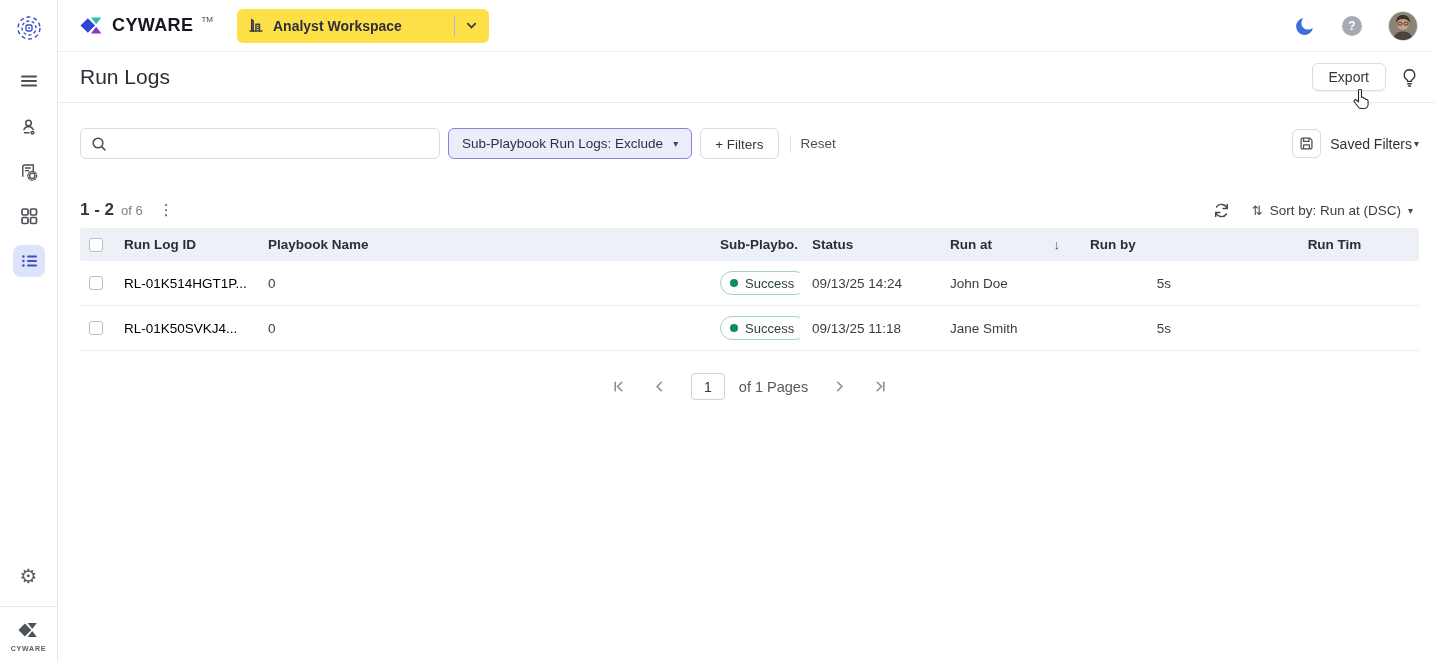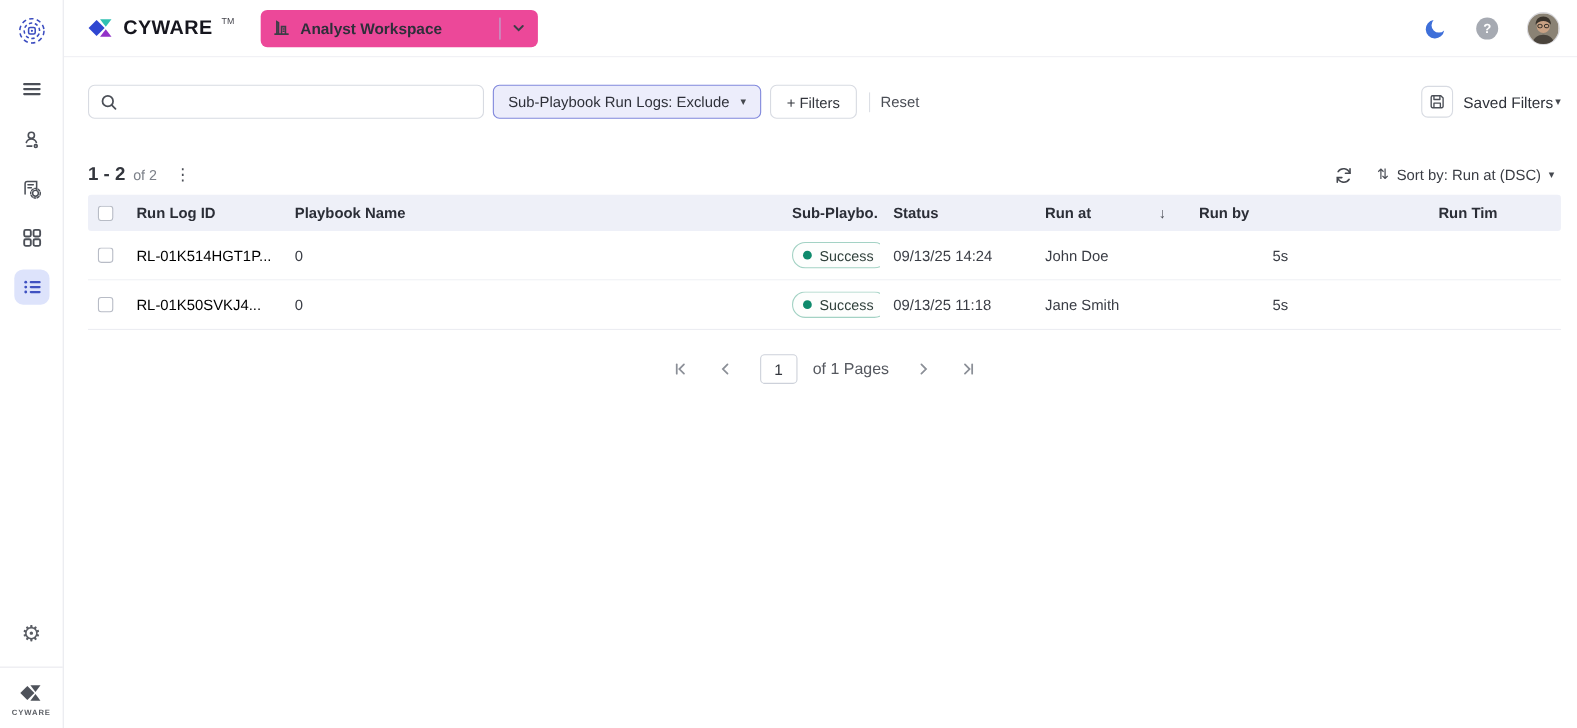--- a/index.html
+++ b/index.html
@@ -20,21 +20,21 @@
   .sb-gear{width:32px;height:32px;display:flex;align-items:center;justify-content:center; margin-bottom:14px; font-size:20px; color:#5a5d64; cursor:pointer;}
   .sb-divider{width:100%; border-top:1px solid #e8e9ee;}
   .sb-brand{padding:12px 0 10px; display:flex; flex-direction:column; align-items:center; gap:4px;}
   .sb-brand-text{font-size:7px; letter-spacing:.8px; font-weight:700; color:#5b5e64;}
   
   .main{margin-left:58px; position:relative; height:662px;}
   .topbar{height:52px; display:flex; align-items:center; padding:0 16px 0 22px; border-bottom:1px solid #f0f0f4; background:#fff;}
   .brand{display:flex; align-items:flex-start; gap:7px;}
   .brand-text{font-size:18px; font-weight:800; letter-spacing:.4px; color:#16161e; line-height:25px;}
   .brand-tm{font-size:8px; color:#44444c; margin-left:1px; vertical-align:top; line-height:14px;}
-  .ws-pill{margin-left:24px; width:252px; height:34px; background:#ec4899; border-radius:6px;
+  .ws-pill{margin-left:24px; width:252px; height:34px; background:#fde047; border-radius:6px;
     display:flex; align-items:center; padding:0 10px; cursor:pointer;}
   .ws-label{margin-left:9px; font-size:14px; font-weight:600; color:#2e2f3a;}
   .ws-divider{margin-left:auto; width:1px; height:20px; background:#b4b5d6;}
   .ws-chevron{margin-left:9px; display:flex;}
   .topbar-right{margin-left:auto; display:flex; align-items:center; gap:26px;}
   .icon-btn{background:none; border:none; cursor:pointer; display:flex; align-items:center; justify-content:center; padding:0;}
   .help-circle{width:20px;height:20px;border-radius:50%;background:#a6aab2;color:#fff;font-weight:700;
     font-size:12px;display:flex;align-items:center;justify-content:center;}
   .avatar{width:30px;height:30px;border-radius:50%;overflow:hidden;border:1px solid #d8d8dd;cursor:pointer;}
   
@@ -202,20 +202,37 @@
           <circle cx="14" cy="12" r="6" fill="#c9a183"></circle>
           <path d="M7 10.5c0-5 3-7.5 7-7.5s7 2.5 7 7.5c-2-2.5-4-3.5-7-3.5s-5 1-7 3.5z" fill="#3a332b"></path>
           <path d="M4 28c1-6 5-8.5 10-8.5S23 22 24 28z" fill="#4a443c"></path>
           <rect x="9" y="10.2" width="4" height="3" rx="1.4" fill="none" stroke="#2e2a24" stroke-width="0.9"></rect>
           <rect x="15" y="10.2" width="4" height="3" rx="1.4" fill="none" stroke="#2e2a24" stroke-width="0.9"></rect>
         </svg>
       </div>
     </div>
   </header>
 
+  <div class="page-header">
+    <h1 class="page-title">Run Logs</h1>
+    <div class="ph-right">
+      <button class="export-btn">Export</button>
+      <button class="icon-btn">
+        <svg width="17" height="19" viewBox="0 0 18 20" fill="none" stroke="#33363d" stroke-width="1.5" stroke-linecap="round">
+          <path d="M9 1.8a5.6 5.6 0 0 1 3 10.3c-.7.5-1 1.2-1 2H7c0-.8-.3-1.5-1-2A5.6 5.6 0 0 1 9 1.8z"></path>
+          <path d="M7.2 16.6h3.6M8 19h2"></path>
+        </svg>
+      </button>
+    </div>
+    <div class="cursor-artifact">
+      <svg width="17" height="20" viewBox="0 0 17 20">
+        <path d="M5.5 1.8c0-1 .7-1.6 1.5-1.6s1.5.6 1.5 1.6v6.3h.8c.7 0 1.3.5 1.4 1.1h.7c.8 0 1.4.6 1.5 1.3h.6c.9 0 1.6.8 1.6 1.7v3.3c0 2.3-1.8 4-4 4H8.3c-1.2 0-2.3-.5-3-1.5L1.4 13c-1-1.3.5-3 1.9-2l2.2 1.8z" fill="#fff" stroke="#2b2b2b" stroke-width="1.1"></path>
+      </svg>
+    </div>
+  </div>
 
   <div class="content">
 
     <div class="filter-row">
       <div class="search-box">
         <svg width="16" height="16" viewBox="0 0 16 16" fill="none" stroke="#4b4f57" stroke-width="1.6" stroke-linecap="round">
           <circle cx="7" cy="7" r="4.8"></circle>
             <path d="M10.6 10.6L14 14"></path>
         </svg>
       </div>
@@ -235,21 +252,21 @@
         </button>
         <div class="saved-filters">
           <span>Saved Filters</span>
           <span class="chev-glyph">▾</span>
         </div>
       </div>
     </div>
 
     <div class="meta-row">
       <span class="meta-range">1 - 2</span>
-      <span class="meta-total">of 2</span>
+      <span class="meta-total">of 6</span>
       <span class="kebab">⋮</span>
       <div class="meta-right">
         <button class="icon-btn">
           <svg width="17" height="17" viewBox="0 0 20 20" fill="none" stroke="#45484f" stroke-width="1.7" stroke-linecap="round">
             <path d="M16.5 7.5a7 7 0 0 0-12.4-1.6"></path>
             <path d="M3.5 12.5a7 7 0 0 0 12.4 1.6"></path>
             <path d="M16.8 2.8v4.9h-4.9"></path>
             <path d="M3.2 17.2v-4.9h4.9"></path>
           </svg>
         </button>

